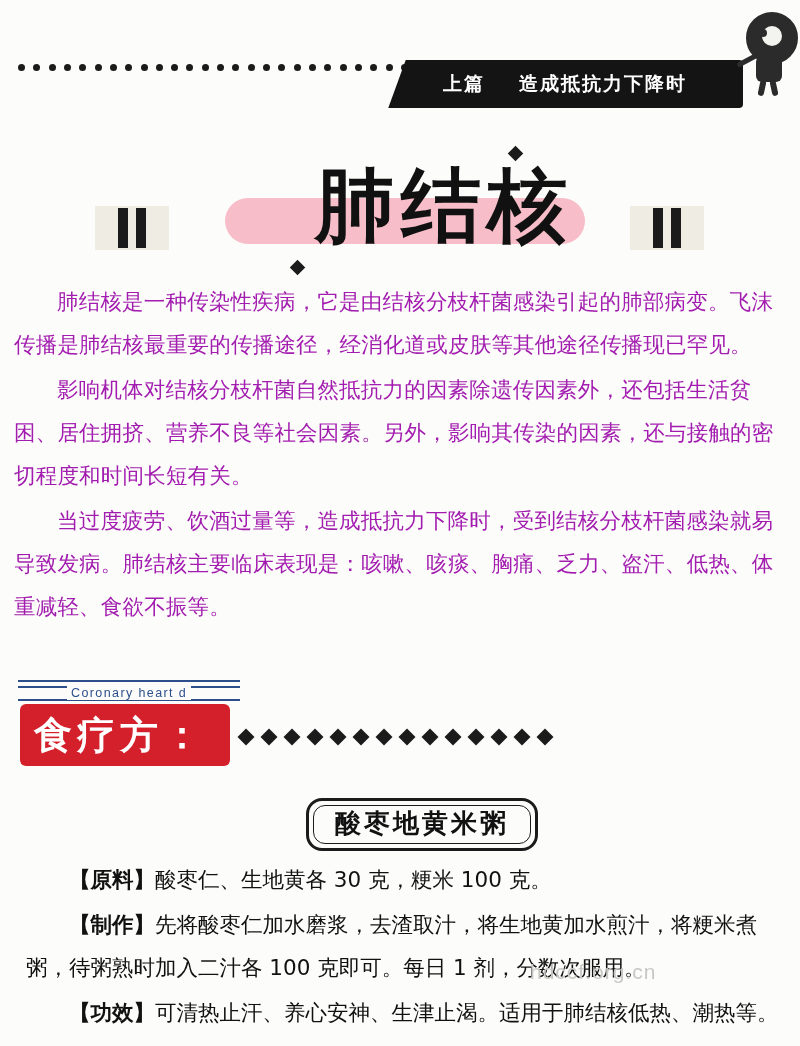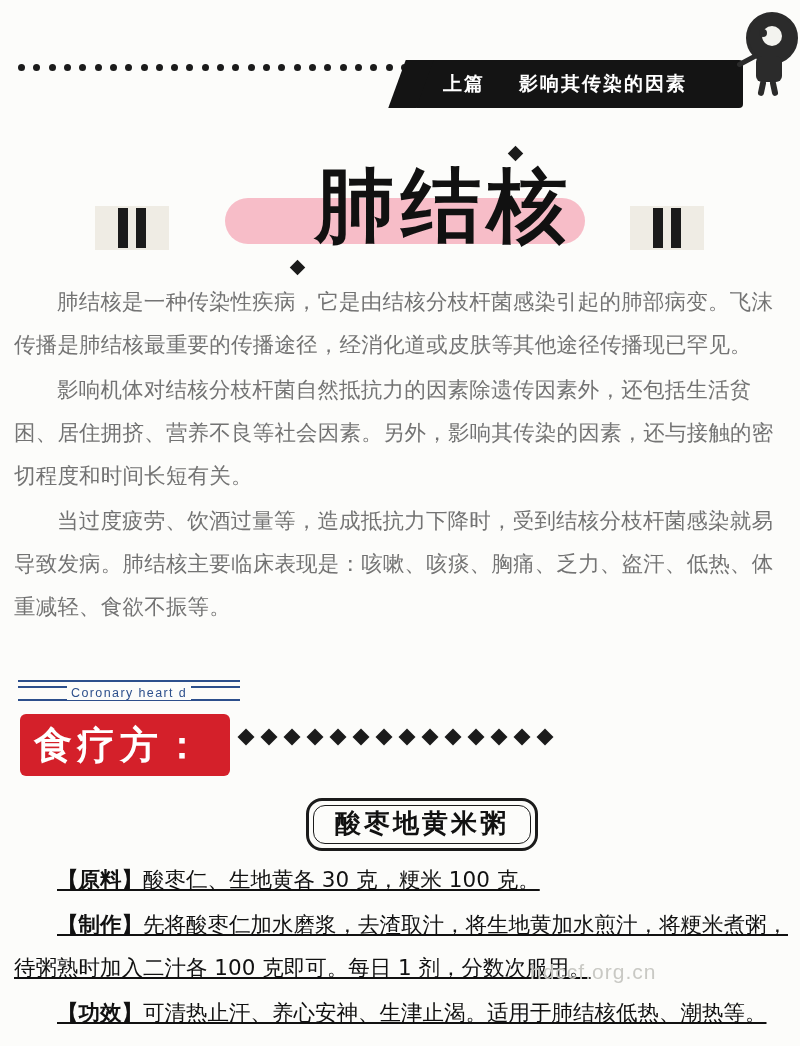--- a/index.html
+++ b/index.html
@@ -203,21 +203,21 @@
   }
 
   
   .body-text {
     position: absolute;
     top: 280px;
     left: 14px;
     width: 775px;
     font-size: 21.5px;
     line-height: 43px;
-    color: #737373;
+    color: #a21caf;
     font-family: "DejaVu Sans", "Liberation Sans", sans-serif;
   }
   .body-text p {
     margin: 0 0 2px 0;
     text-indent: 2em;
     letter-spacing: 0.2px;
   }
 
   
   .section {
@@ -264,21 +264,20 @@
     border-radius: 6px;
     color: #fff;
     font-size: 38px;
     font-weight: bold;
     letter-spacing: 5px;
     display: flex;
     align-items: center;
     padding-left: 14px;
     box-sizing: border-box;
     font-family: "DejaVu Sans", "Liberation Sans", sans-serif;
-    margin-top: 10px;
   }
   .diamond-row {
     position: absolute;
     top: 50px;
     left: 228px;
     width: 440px;
     height: 18px;
     display: flex;
     gap: 11px;
     align-items: center;
@@ -323,23 +322,22 @@
   .recipe-body {
     position: absolute;
     top: 858px;
     left: 14px;
     width: 775px;
     font-size: 21.5px;
     line-height: 43px;
     font-family: "DejaVu Sans", "Liberation Sans", sans-serif;
   }
   .recipe-body p {
-    margin: 0 0 2px 0;
+    margin: 0 0 2px 12px;
     text-indent: 2em;
-    text-decoration: underline;
   }
   .recipe-body .label {
     font-weight: bold;
   }
 
   .watermark {
     position: absolute;
     top: 960px;
     left: 530px;
     font-size: 21px;
@@ -378,21 +376,21 @@
         <i></i>
         <i></i>
         <i></i>
         <i></i>
         <i></i>
         <i></i>
       </div>
 
     <div class="header-banner">
       <span class="banner-part">上篇</span>
-      <span class="banner-title">影响其传染的因素</span>
+      <span class="banner-title">造成抵抗力下降时</span>
     </div>
 
     <div class="mascot">
       <div class="head"></div>
       <div class="eye"></div>
       <div class="arm"></div>
       <div class="body"></div>
       <div class="leg1"></div>
       <div class="leg2"></div>
     </div>

